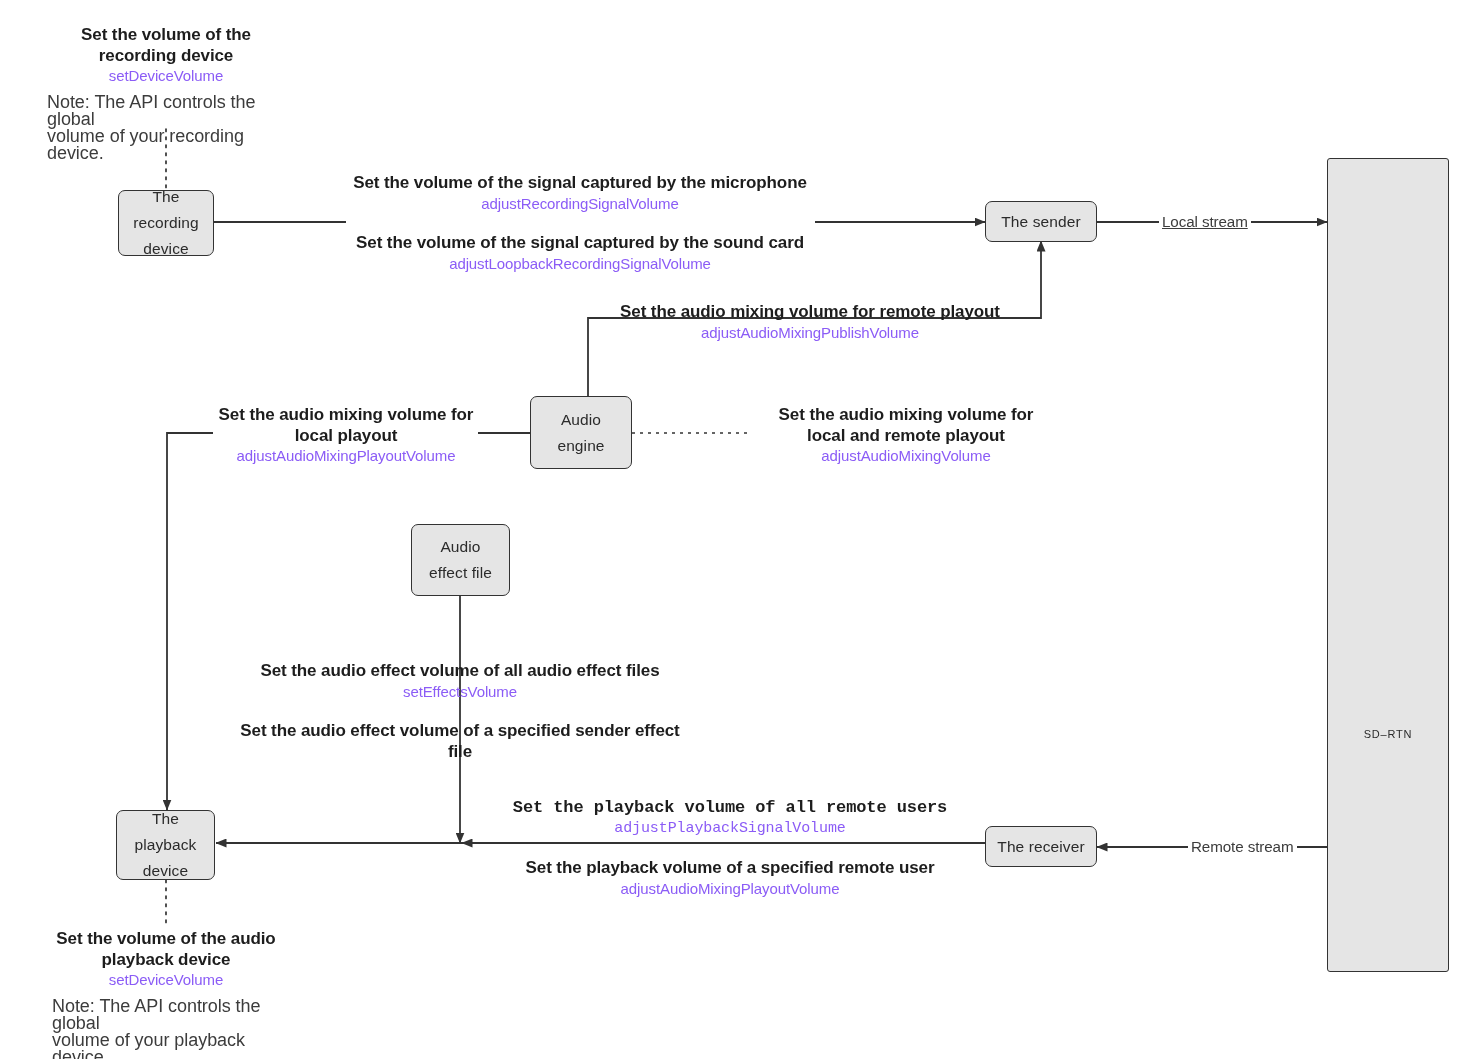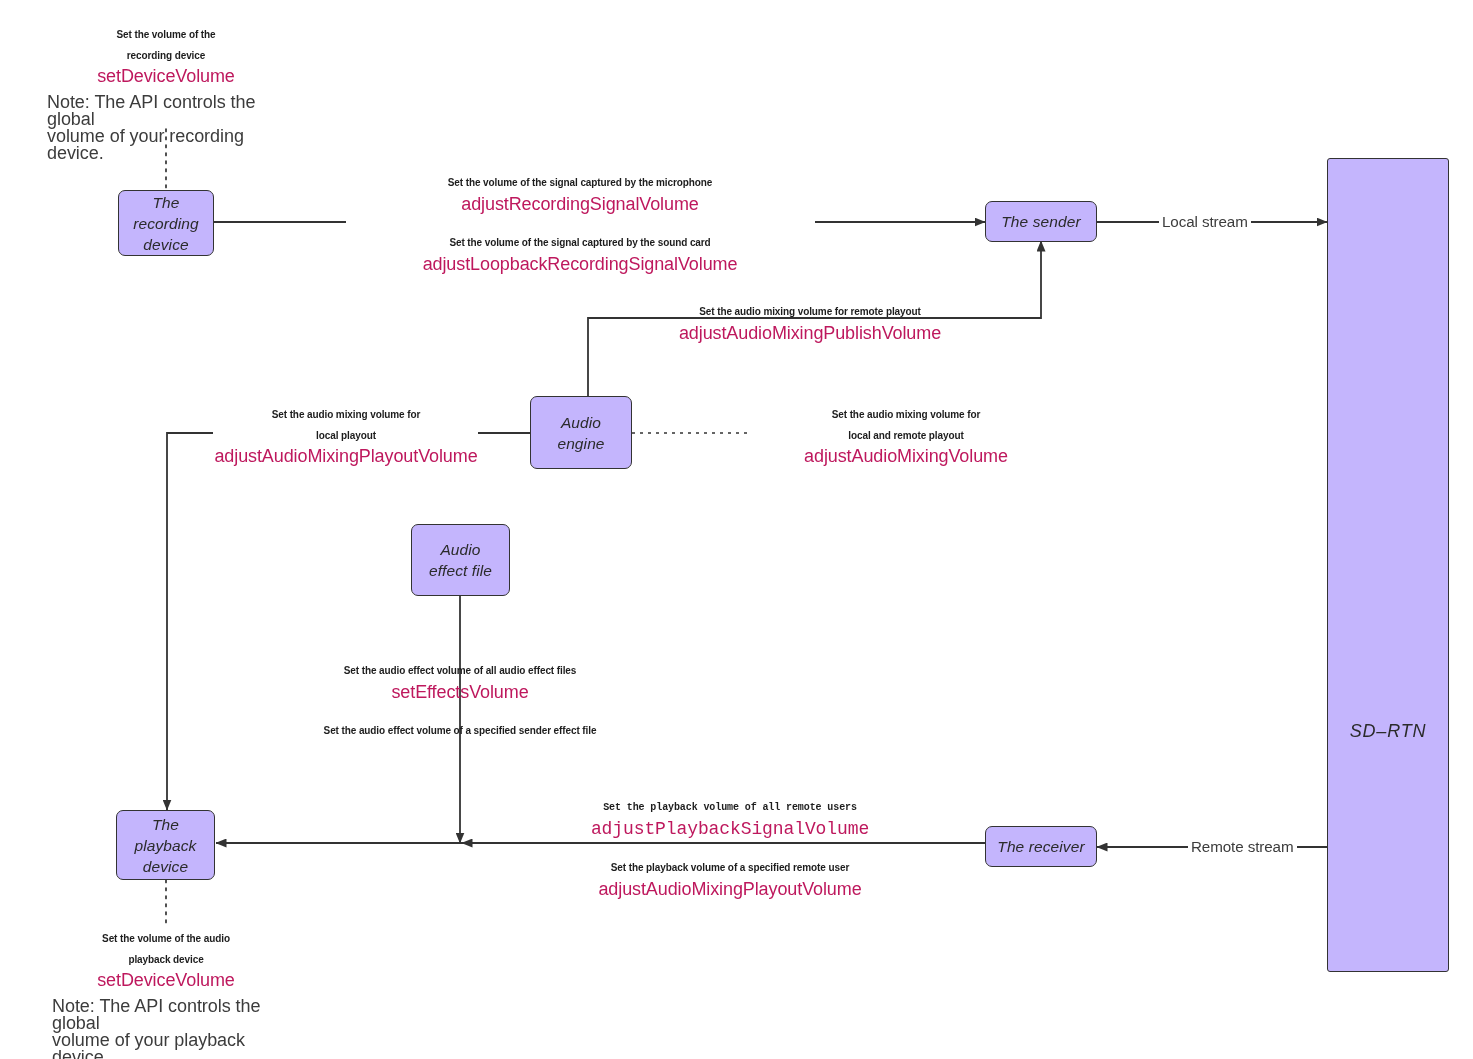--- a/index.html
+++ b/index.html
@@ -25,51 +25,50 @@
     left: 0;
     top: 0;
     width: 1473px;
     height: 1059px;
   }
   .node {
     position: absolute;
     box-sizing: border-box;
     border: 1.6px solid #333333;
     border-radius: 7px;
-    background: #c4b5fd;
+    background: #e5e5e5;
     display: flex;
     align-items: center;
     justify-content: center;
     text-align: center;
     font-size: 15.5px;
-    line-height: 21px;
+    line-height: 26px;
     color: #2b2b2b;
     letter-spacing: 0.1px;
     white-space: pre-line;
-    font-style: italic;
   }
   .label {
     position: absolute;
     text-align: center;
     color: #1a1a1a;
   }
   .label .t1 {
     display: block;
     font-weight: bold;
-    font-size: 10px;
+    font-size: 17px;
     line-height: 20.5px;
     color: #1d1d1d;
     letter-spacing: -0.1px;
   }
   .label .t2 {
     display: block;
     font-weight: normal;
-    font-size: 18px;
+    font-size: 15px;
     line-height: 20.5px;
-    color: #be185d;
+    color: #8b5cf6;
     letter-spacing: -0.1px;
   }
   .note {
     position: absolute;
     font-size: 18px;
     line-height: 17px;
     color: #3c3c3c;
     letter-spacing: -0.05px;
     white-space: pre-line;
   }
@@ -77,21 +76,21 @@
     position: absolute;
     font-size: 15.2px;
     color: #3c3c3c;
     background: #ffffff;
     padding: 0 3px;
     line-height: 18px;
     letter-spacing: -0.1px;
   }
   .sdrtn-label {
     position: absolute;
-    font-size: 18px;
+    font-size: 11px;
     color: #2b2b2b;
     letter-spacing: 0.8px;
   }
 </style>
 </head>
 <body>
 
 <div id="canvas">
 
   <svg class="lines" viewBox="0 0 1473 1059" xmlns="http://www.w3.org/2000/svg">
@@ -211,17 +210,17 @@
   </div>
 
   <div class="label" style="left:46px; top:929px; width:240px;">
     <span class="t1" style="white-space:pre-line;">Set the volume of the audio
 playback device</span>
     <span class="t2">setDeviceVolume</span>
   </div>
   <div class="note" style="left:52px; top:998px; width:250px;">Note: The API controls the global
 volume of your playback device.</div>
 
-  <div class="streamlabel" style="left:1159px; top:213px;">Local stream</div>
+  <div class="streamlabel" style="left:1159px; top:213px;text-decoration:underline;">Local stream</div>
 
   <div class="streamlabel" style="left:1188px; top:838px;">Remote stream</div>
 
 </div>
 
 </body></html>

